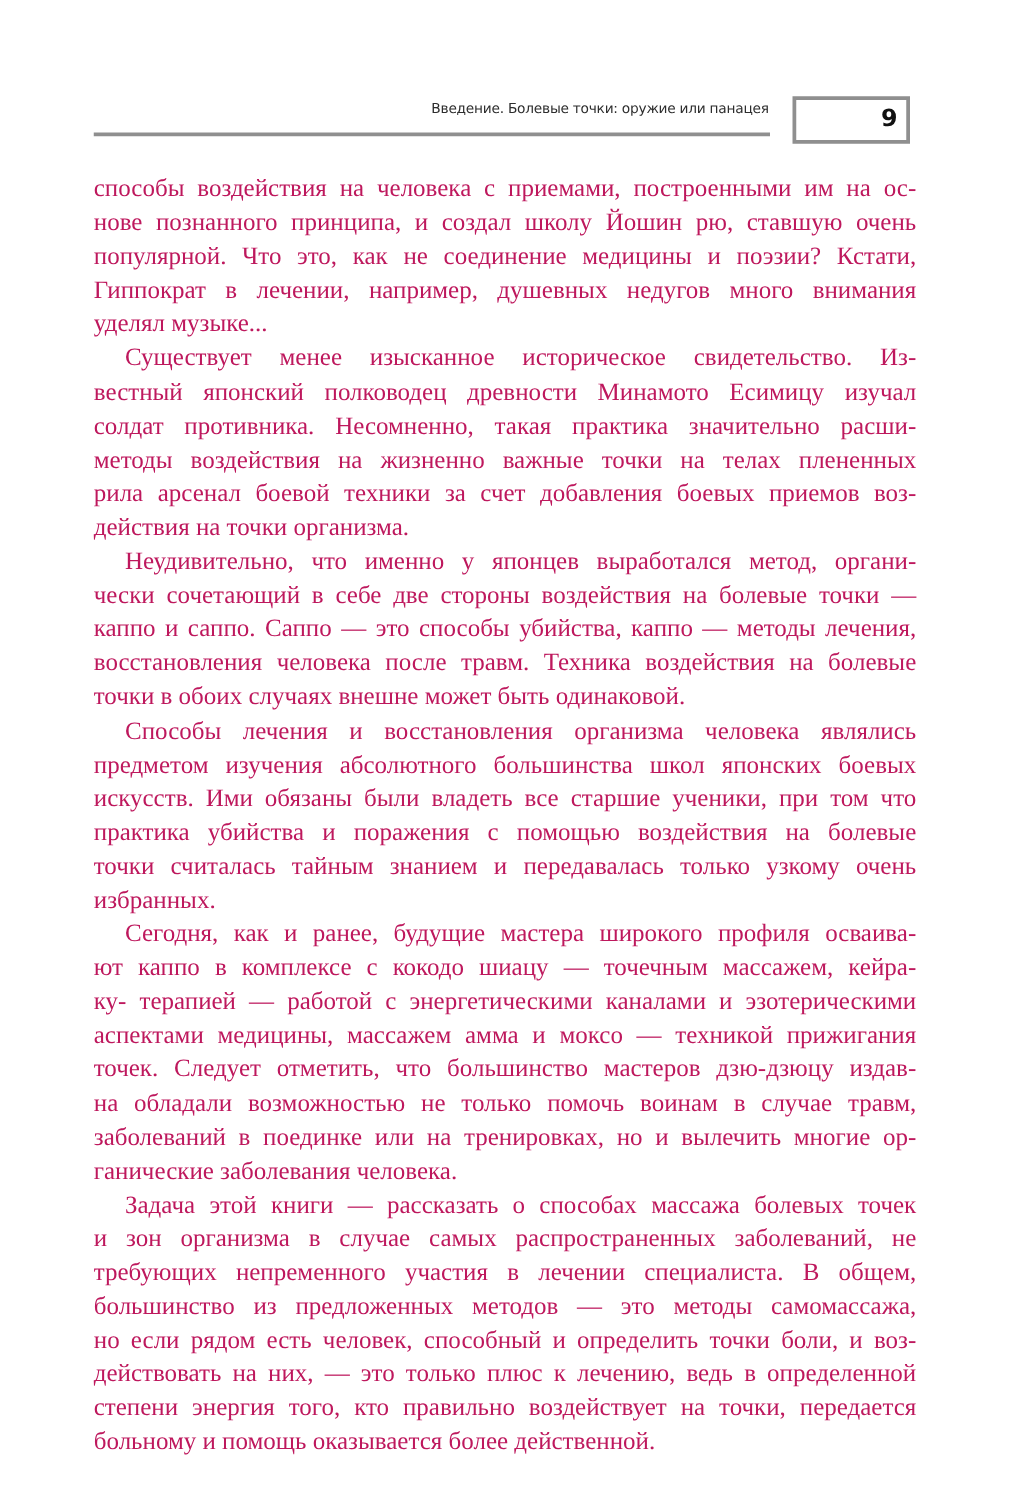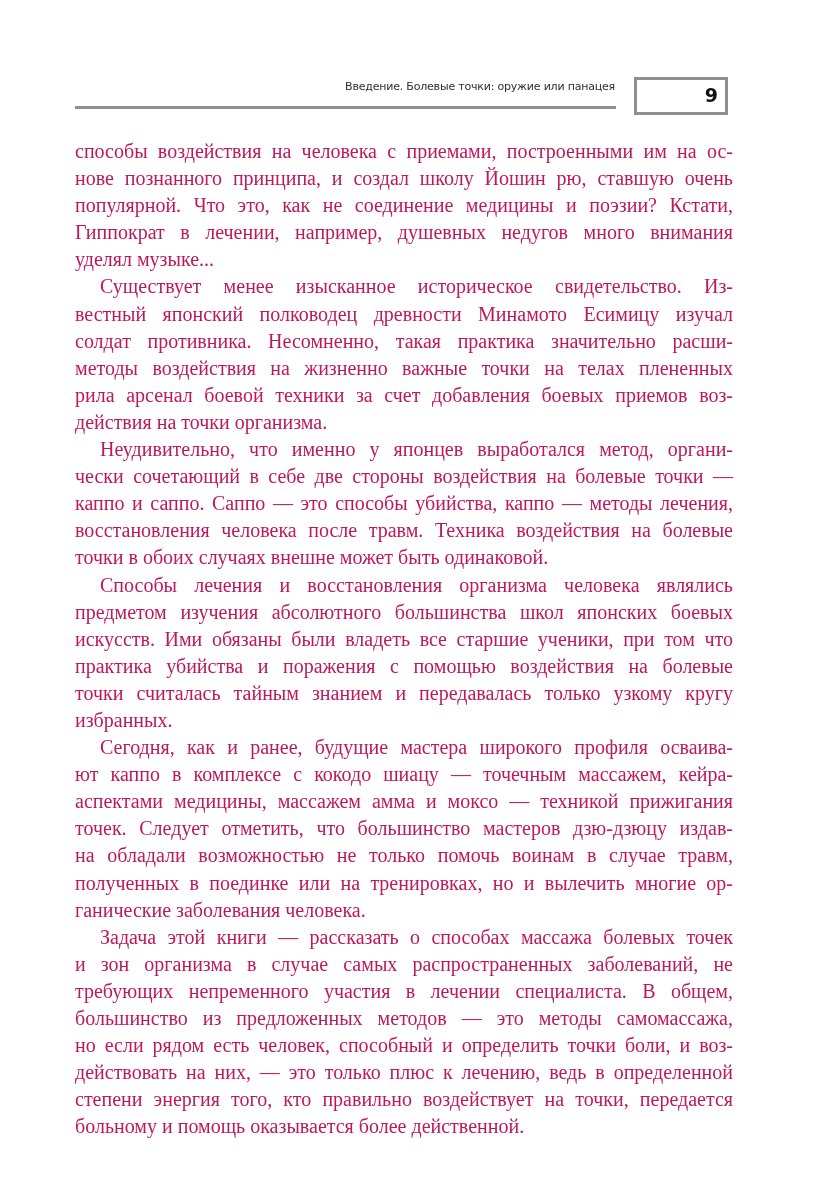--- a/index.html
+++ b/index.html
@@ -114,30 +114,31 @@
       <span class="line">чески сочетающий в себе две стороны воздействия на болевые точки —</span>
       <span class="line">каппо и саппо. Саппо — это способы убийства, каппо — методы лечения,</span>
       <span class="line">восстановления человека после травм. Техника воздействия на болевые</span>
       <span class="line last">точки в обоих случаях внешне может быть одинаковой.</span>
     </div>
   <div class="para-block para-indent">
       <span class="line">Способы лечения и восстановления организма человека являлись</span>
       <span class="line">предметом изучения абсолютного большинства школ японских боевых</span>
       <span class="line">искусств. Ими обязаны были владеть все старшие ученики, при том что</span>
       <span class="line">практика убийства и поражения с помощью воздействия на болевые</span>
-      <span class="line">точки считалась тайным знанием и передавалась только узкому кругу</span>
+      <span class="line">точки считалась тайным знанием и передавалась только узкому очень</span>
       <span class="line last">избранных.</span>
     </div>
   <div class="para-block para-indent">
       <span class="line">Сегодня, как и ранее, будущие мастера широкого профиля осваива-</span>
       <span class="line">ют каппо в комплексе с кокодо шиацу — точечным массажем, кейра-</span>
+      <span class="line">ку- терапией — работой с энергетическими каналами и эзотерическими</span>
       <span class="line">аспектами медицины, массажем амма и моксо — техникой прижигания</span>
       <span class="line">точек. Следует отметить, что большинство мастеров дзю-дзюцу издав-</span>
       <span class="line">на обладали возможностью не только помочь воинам в случае травм,</span>
-      <span class="line">полученных в поединке или на тренировках, но и вылечить многие ор-</span>
+      <span class="line">заболеваний в поединке или на тренировках, но и вылечить многие ор-</span>
       <span class="line last">ганические заболевания человека.</span>
     </div>
   <div class="para-block para-indent">
       <span class="line">Задача этой книги — рассказать о способах массажа болевых точек</span>
       <span class="line">и зон организма в случае самых распространенных заболеваний, не</span>
       <span class="line">требующих непременного участия в лечении специалиста. В общем,</span>
       <span class="line">большинство из предложенных методов — это методы самомассажа,</span>
       <span class="line">но если рядом есть человек, способный и определить точки боли, и воз-</span>
       <span class="line">действовать на них, — это только плюс к лечению, ведь в определенной</span>
       <span class="line">степени энергия того, кто правильно воздействует на точки, передается</span>

